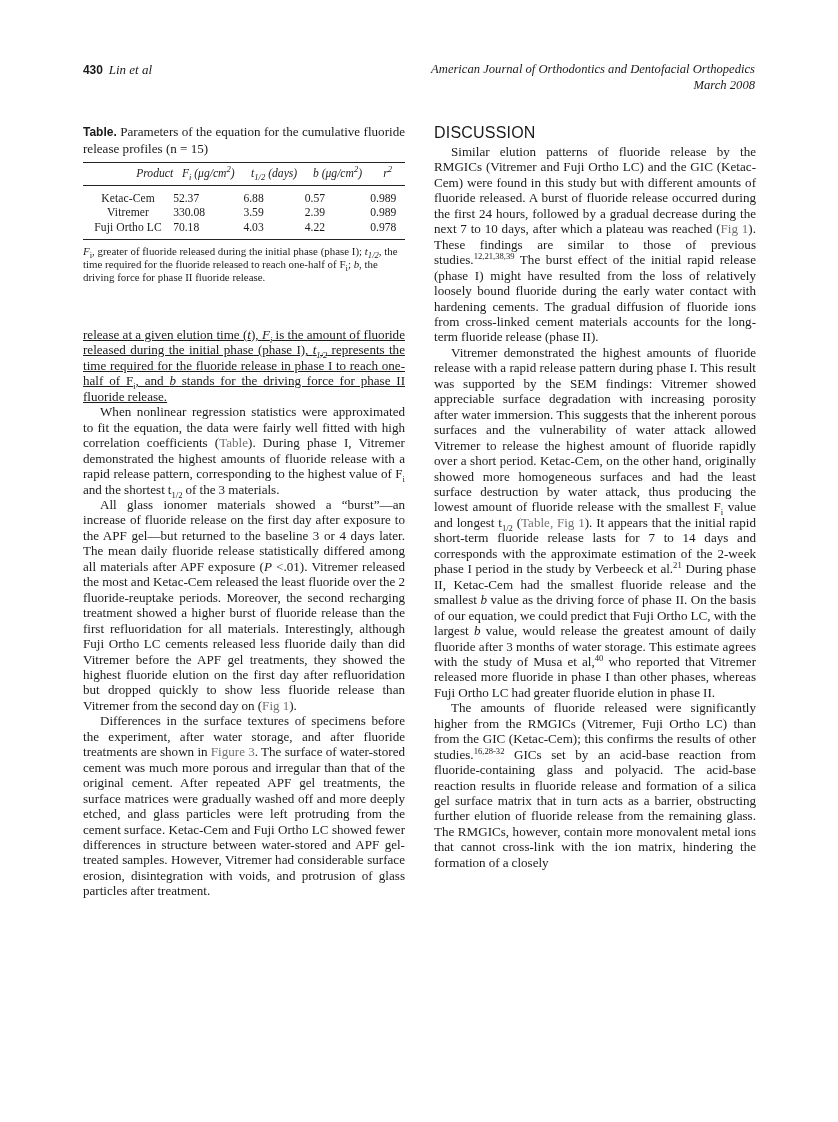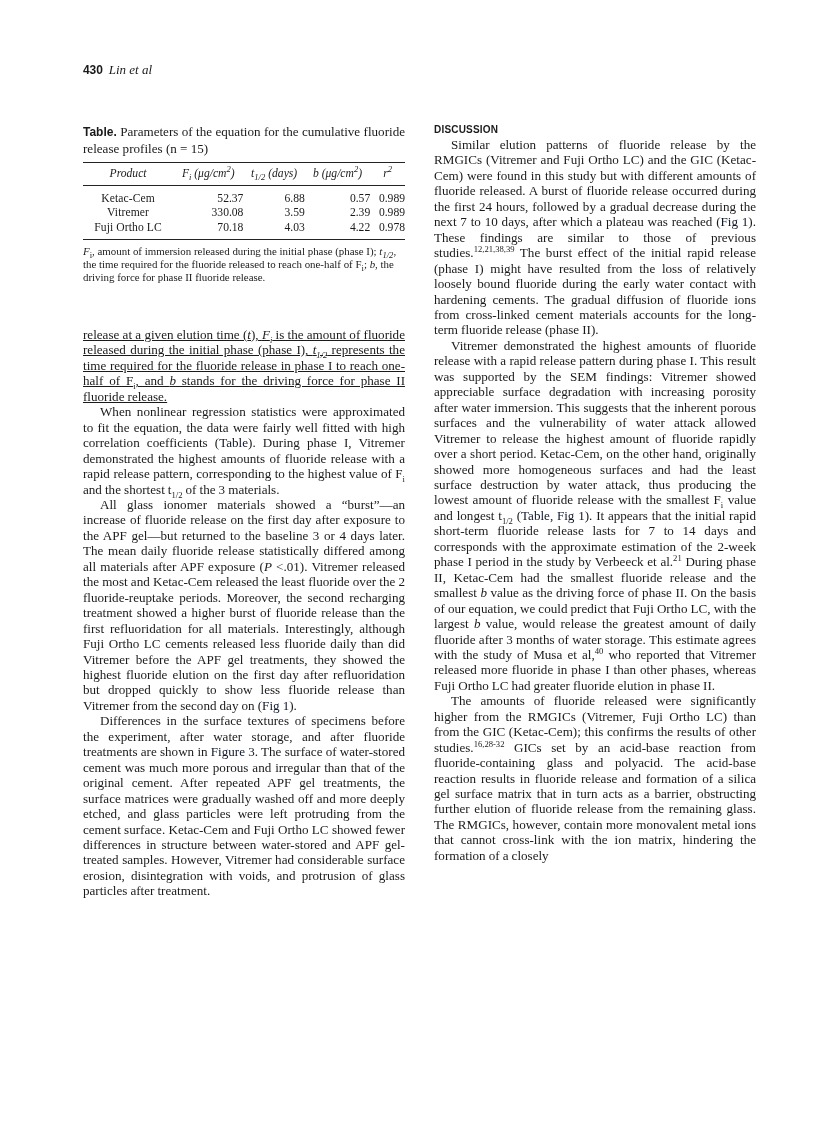--- a/index.html
+++ b/index.html
@@ -76,30 +76,30 @@
     font-size: 13.1px;
     line-height: 15.45px;
     text-align: justify;
     text-indent: 17px;
     -webkit-hyphens: none;
     hyphens: none;
     word-spacing: -0.2px;
   }
   p.body.noindent { text-indent: 0; text-decoration: underline; }
 
-  .lnk { color: #0f172a; }
+  .lnk { color: #737373; }
   .it  { font-style: italic; }
   sup  { font-size: 8.6px; vertical-align: super; line-height: 0; }
   sub  { font-size: 8.6px; vertical-align: sub; line-height: 0; }
 
   h2.section {
     margin: 0 0 2px 0;
     font-family: "Liberation Sans", sans-serif;
-    font-size: 10px;
-    font-weight: bold;
+    font-size: 16px;
+    font-weight: normal;
     letter-spacing: 0.2px;
   }
 
   
   .table-block {
     position: absolute;
     left: 83px;
     top: 124px;
     width: 322px;
   }
@@ -123,29 +123,28 @@
     font-style: italic;
     font-weight: normal;
     font-size: 11.6px;
     padding: 4px 0 5px 0;
     border-top: 1.4px solid #232323;
     border-bottom: 1.1px solid #232323;
     text-align: center;
     white-space: nowrap;
   }
   table.params thead th.first {
-    text-align: center;
+    text-align: right;
     font-style: italic;
   }
   table.params tbody tr:first-child td {
     padding-top: 6px;
   }
   table.params tbody td {
     padding: 0.6px 0;
-    text-align: right;
     font-size: 11.6px;
     white-space: nowrap;
   }
   table.params tbody td.first {
     text-align: center;
     letter-spacing: 0.1px;
   }
   table.params tbody tr:last-child td {
     padding-bottom: 5px;
     border-bottom: 1.1px solid #232323;
@@ -160,20 +159,24 @@
 </style>
 </head>
 <body>
 
 <div class="page">
 
   <div class="runhead">
     <div class="runhead-left">
       <span class="pageno">430</span><span class="authors">Lin et al</span>
     </div>
+    <div class="runhead-right">
+      <div>American Journal of Orthodontics and Dentofacial Orthopedics</div>
+      <div>March 2008</div>
+    </div>
   </div>
 
   <div class="table-block">
     <div class="table-caption">
       <span class="tlabel">Table.</span>
       <span>Parameters of the equation for the cumulative fluoride release profiles (n = 15)</span>
     </div>
 
     <table class="params">
       <thead>
@@ -204,21 +207,21 @@
           <td class="first">Fuji Ortho LC</td>
           <td>70.18</td>
           <td>4.03</td>
           <td>4.22</td>
           <td>0.978</td>
         </tr>
       </tbody>
     </table>
 
     <div class="tfoot">
-      <span class="it">F</span><sub>i</sub><span>, amount of immersion released during the initial phase (phase I); </span><span class="it">t</span><sub class="it">1/2</sub><span>, the time required for the fluoride released to reach one-half of F</span><sub>i</sub><span>; </span><span class="it">b</span><span>, the driving force for phase II fluoride release.</span>
+      <span class="it">F</span><sub>i</sub><span>, greater of fluoride released during the initial phase (phase I); </span><span class="it">t</span><sub class="it">1/2</sub><span>, the time required for the fluoride released to reach one-half of F</span><sub>i</sub><span>; </span><span class="it">b</span><span>, the driving force for phase II fluoride release.</span>
     </div>
   </div>
 
   <div class="col col-left" style="top:327px;">
 
     <p class="body noindent"><span>release at a given elution time (</span><span class="it">t</span><span>), </span><span class="it">F</span><sub class="it">i</sub><span> is the amount of fluoride released during the initial phase (phase I), </span><span class="it">t</span><sub class="it">1/2</sub><span> represents the time required for the fluoride release in phase I to reach one-half of F</span><sub>i</sub><span>, and </span><span class="it">b</span><span> stands for the driving force for phase II fluoride release.</span></p>
 
     <p class="body"><span>When nonlinear regression statistics were approximated to fit the equation, the data were fairly well fitted with high correlation coefficients (</span><span class="lnk">Table</span><span>). During phase I, Vitremer demonstrated the highest amounts of fluoride release with a rapid release pattern, corresponding to the highest value of F</span><sub>i</sub><span> and the shortest t</span><sub>1/2</sub><span> of the 3 materials.</span></p>
 
     <p class="body"><span>All glass ionomer materials showed a “burst”—an increase of fluoride release on the first day after exposure to the APF gel—but returned to the baseline 3 or 4 days later. The mean daily fluoride release statistically differed among all materials after APF exposure (</span><span class="it">P</span><span> &lt;.01). Vitremer released the most and Ketac-Cem released the least fluoride over the 2 fluoride-reuptake periods. Moreover, the second recharging treatment showed a higher burst of fluoride release than the first refluoridation for all materials. Interestingly, although Fuji Ortho LC cements released less fluoride daily than did Vitremer before the APF gel treatments, they showed the highest fluoride elution on the first day after refluoridation but dropped quickly to show less fluoride release than Vitremer from the second day on (</span><span class="lnk">Fig 1</span><span>).</span></p>

